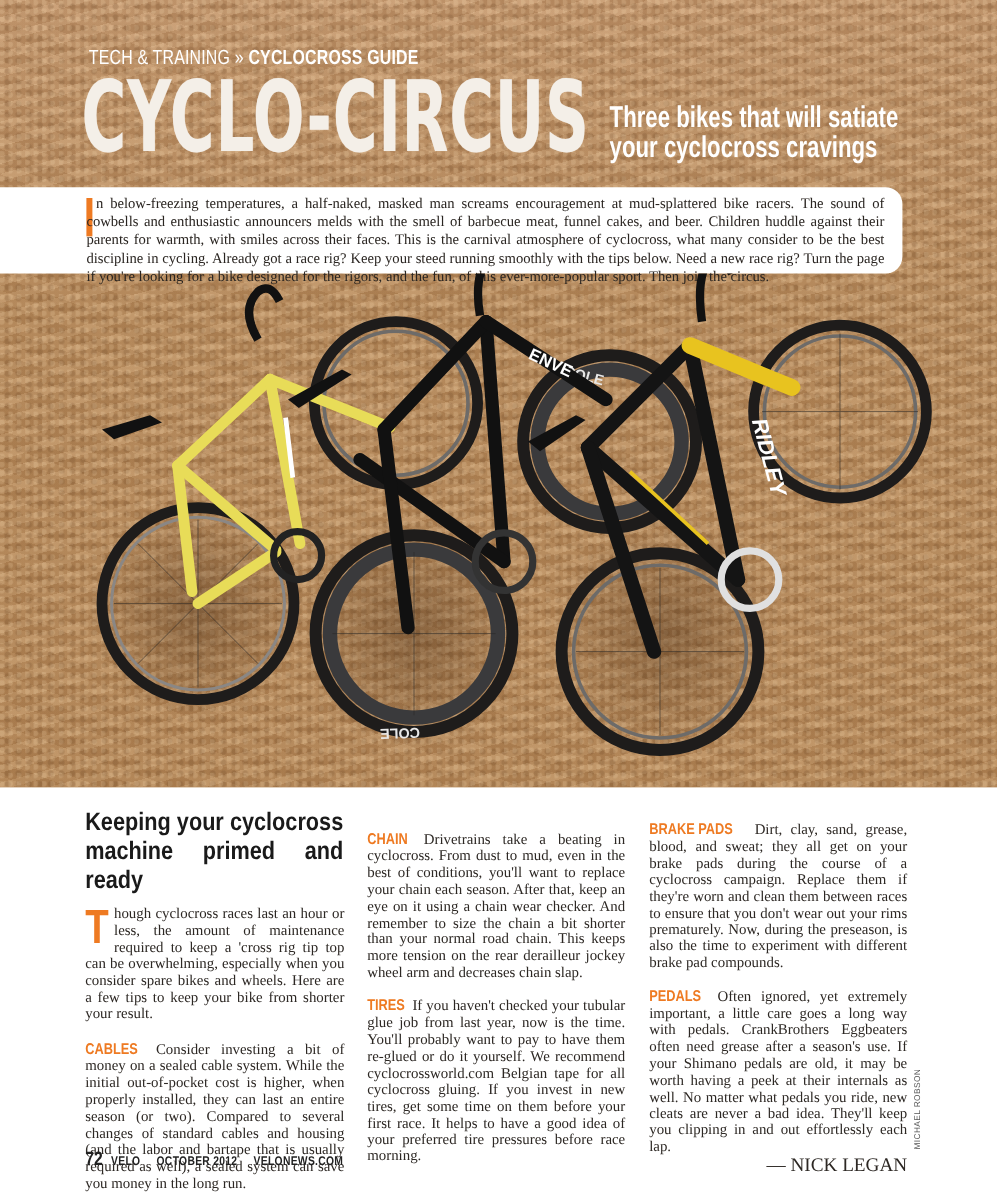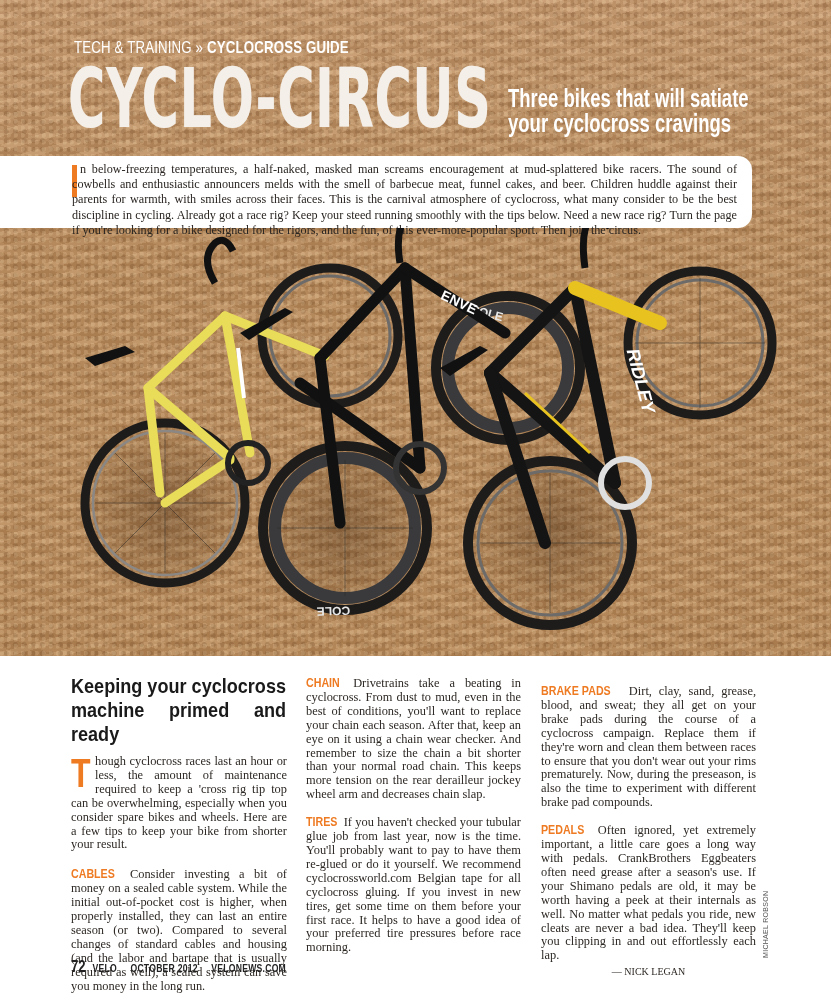--- a/index.html
+++ b/index.html
@@ -76,21 +76,21 @@
   .lead { position: relative; margin: 0 0 15px 0; }
   .lead .dc {
     float: left; font-family: "Liberation Sans", sans-serif; font-weight: 700; color: #ee7a22;
     font-size: 40px; line-height: 32px; margin: 2px 4px 0 0; transform: scaleX(0.8); transform-origin: left top; width: 20px;
   }
   .section { margin: 0 0 13px 0; }
   .label {
     font-family: "Liberation Sans", sans-serif; font-weight: 700; color: #ee7a22; font-size: 13px;
     display: inline-block; transform: scaleX(0.82); transform-origin: left center; margin-right: -4px;
   }
-  .byline { text-align: center; margin-top: 2px; font-size: 10px; }
+  .byline { text-align: right; margin-top: 2px; font-size: 16px; }
 
   
   .footer {
     position: absolute; left: 71px; top: 958px; font-family: "Liberation Sans", sans-serif; color: #222;
     white-space: nowrap; transform: scaleX(0.82); transform-origin: left top;
   }
   .footer .page { font-size: 16px; font-weight: 700; margin-right: 4px; }
   .footer .meta { font-size: 10.5px; font-weight: 700; letter-spacing: 0.3px; margin-right: 12px; }
 </style>
 </head>
@@ -212,21 +212,21 @@
   <p class="lead">
     <span class="dc">T</span><span>hough cyclocross races last an hour or less, the amount of maintenance required to keep a 'cross rig tip top can be overwhelming, especially when you consider spare bikes and wheels. Here are a few tips to keep your bike from shorter your result.</span>
   </p>
   <p class="section">
     <span class="label">CABLES</span>
     <span>Consider investing a bit of money on a sealed cable system. While the initial out-of-pocket cost is higher, when properly installed, they can last an entire season (or two). Compared to several changes of standard cables and housing (and the labor and bartape that is usually required as well), a sealed system can save you money in the long run.</span>
   </p>
 </div>
 
 <div class="col col2">
-  <p class="section" style="margin-top:0">
+  <p class="section" style="margin-top:16px">
     <span class="label">CHAIN</span>
     <span>Drivetrains take a beating in cyclocross. From dust to mud, even in the best of conditions, you'll want to replace your chain each season. After that, keep an eye on it using a chain wear checker. And remember to size the chain a bit shorter than your normal road chain. This keeps more tension on the rear derailleur jockey wheel arm and decreases chain slap.</span>
   </p>
   <p class="section">
     <span class="label">TIRES</span>
     <span>If you haven't checked your tubular glue job from last year, now is the time. You'll probably want to pay to have them re-glued or do it yourself. We recommend cyclocrossworld.com Belgian tape for all cyclocross gluing. If you invest in new tires, get some time on them before your first race. It helps to have a good idea of your preferred tire pressures before race morning.</span>
   </p>
 </div>
 
 <div class="col col3">

